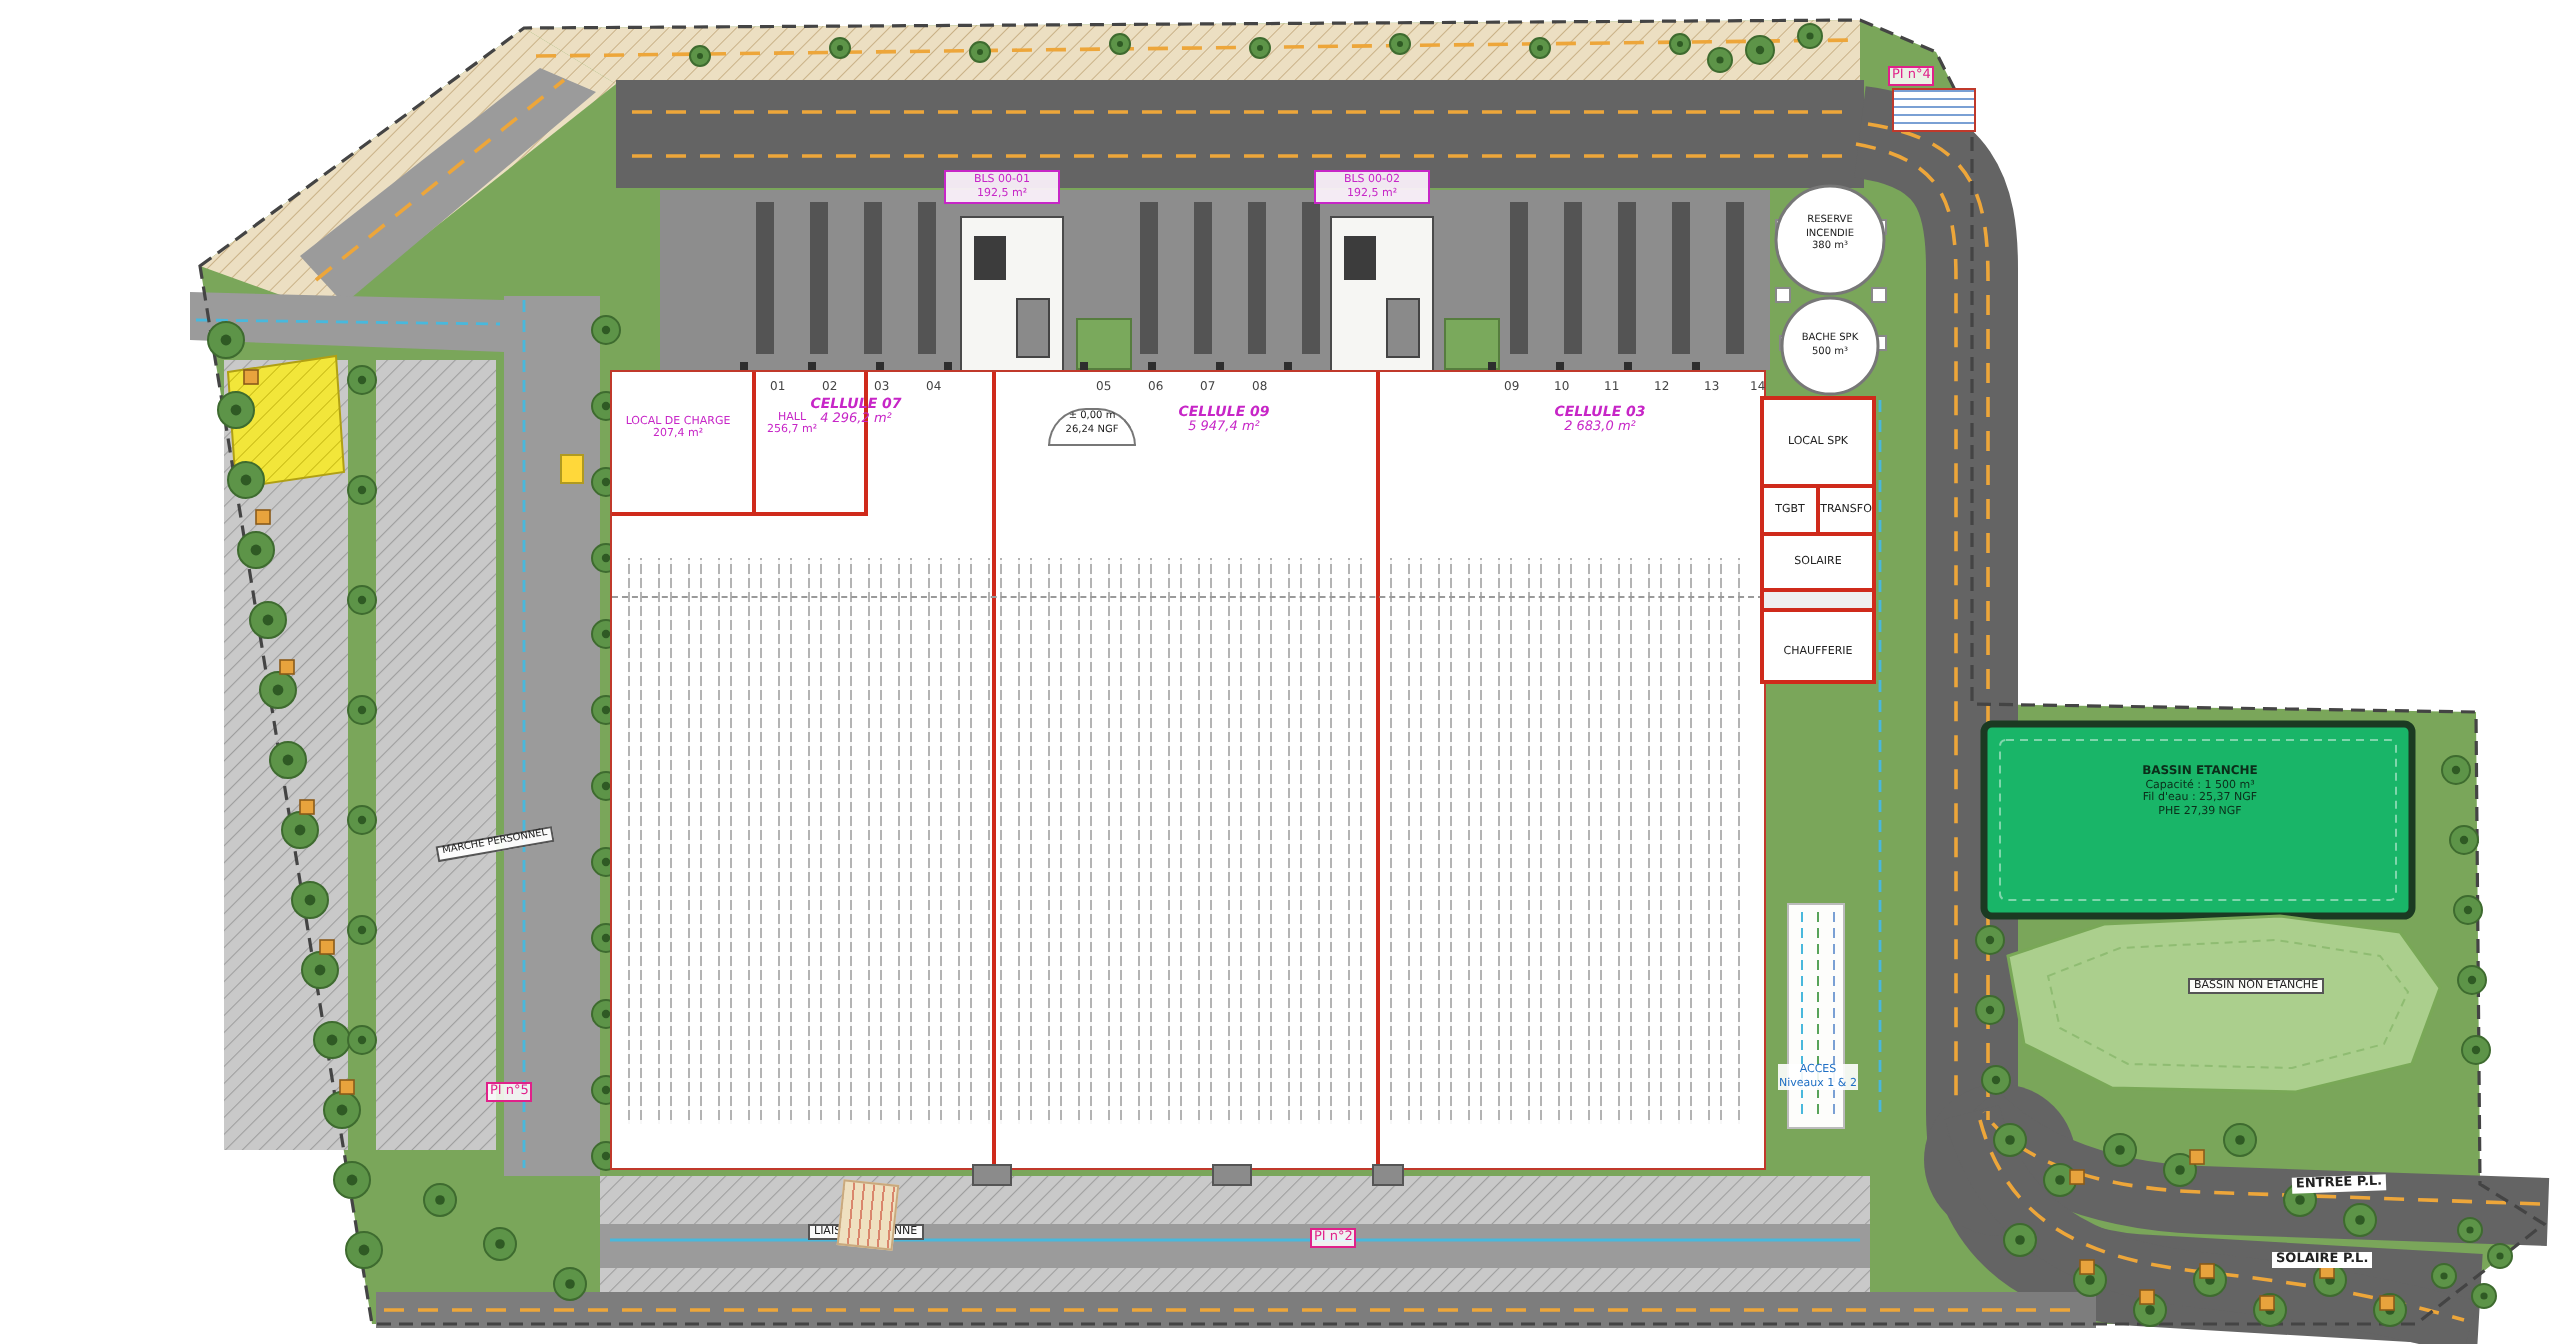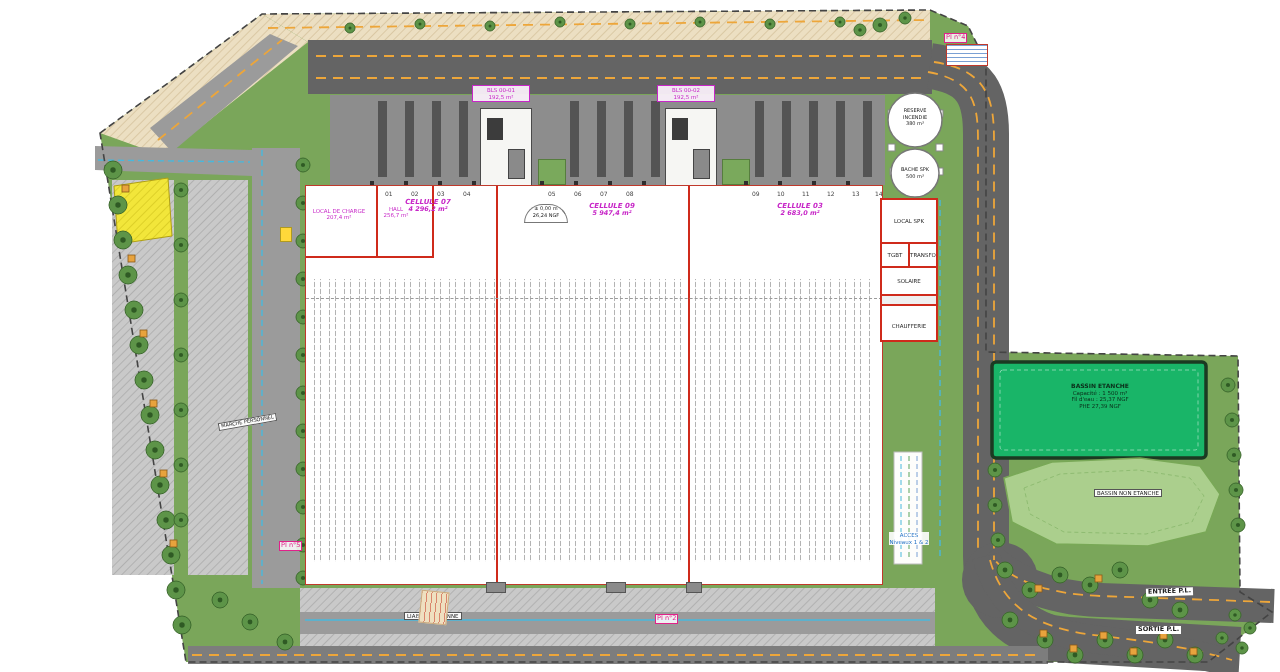--- a/index.html
+++ b/index.html
@@ -31,21 +31,21 @@
   
   #annex{position:absolute;left:880px;top:198px;width:58px;height:144px;background:#fff;
          border:2px solid #cf2a1b;box-sizing:border-box;font-size:5.5px;text-align:center;}
   #annex .row{border-bottom:2px solid #cf2a1b;display:flex;align-items:center;justify-content:center;}
   #annex .cell{flex:1;display:flex;align-items:center;justify-content:center;height:100%;}
   #annex .cell+.cell{border-left:2px solid #cf2a1b;}
   
   .lbl{position:absolute;text-align:center;line-height:1.15;}
   .mag{color:#c726c7;}
   .cellname{font-size:7px;font-weight:bold;font-style:italic;}
-  .cellarea{font-size:6.5px;font-style:italic;font-weight:bold;}
+  .cellarea{font-size:6.5px;font-style:italic;}
   .tiny{font-size:5.5px;}
   .blsbox{position:absolute;width:56px;border:1px solid #c726c7;background:rgba(253,243,253,.92);
           color:#c726c7;font-size:5.5px;text-align:center;line-height:1.2;padding:1px 0;}
   .whitebox{background:rgba(255,255,255,.95);border:.5px solid #555;padding:0 2px;}
   .pi{position:absolute;font-size:6.5px;font-weight:normal;color:#e0218a;
       background:rgba(255,255,255,.85);border:.5px solid #e0218a;padding:0 1px;line-height:1.2;}
   .docknum{position:absolute;top:190px;font-size:6px;color:#444;}
   #levelmark{position:absolute;left:524px;top:204px;width:42px;height:17px;background:#fff;
      border:1px solid #777;border-radius:21px 21px 0 0;font-size:5px;text-align:center;line-height:1.4;}
   #basin-et-label{position:absolute;left:1042px;top:382px;width:116px;text-align:center;color:#0b2e1a;line-height:1.25;}
@@ -426,30 +426,30 @@
 
   <div id="basin-et-label">
     <div class="b1">BASSIN ETANCHE</div>
     <div class="b2">Capacité : 1 500 m³</div>
     <div class="b2">Fil d'eau : 25,37 NGF</div>
     <div class="b2">PHE 27,39 NGF</div>
   </div>
   <div class="lbl whitebox" style="left:1094px;top:489px;font-size:5.5px;">BASSIN NON ETANCHE</div>
 
   <div class="roadlbl" style="left:1146px;top:588px;transform:rotate(-2deg);">ENTREE P.L.</div>
-  <div class="roadlbl" style="left:1136px;top:626px;">SORTIE P.L.</div>
+  <div class="roadlbl" style="left:1136px;top:626px;">SOLAIRE P.L.</div>
 
   <div id="acces-label">
     <div>ACCES</div>
     <div>Niveaux 1 &amp; 2</div>
   </div>
 
   <div class="pi" style="left:655px;top:614px;">PI n°2</div>
   <div class="pi" style="left:944px;top:33px;">PI n°4</div>
-  <div class="pi" style="left:243px;top:541px;margin-left:36px;">PI n°5</div>
+  <div class="pi" style="left:243px;top:541px;">PI n°5</div>
 
   <div class="lbl whitebox" style="left:404px;top:612px;font-size:5.5px;">LIAISON PIETONNE</div>
   <div class="lbl whitebox" style="left:218px;top:418px;font-size:5px;transform:rotate(-10deg);">MARCHE PERSONNEL</div>
 
   <div class="decorbox" style="left:946px;top:44px;width:40px;height:20px;"></div>
   <div id="stamp"></div>
   <div id="tpbox"></div>
 
 </div>
 

